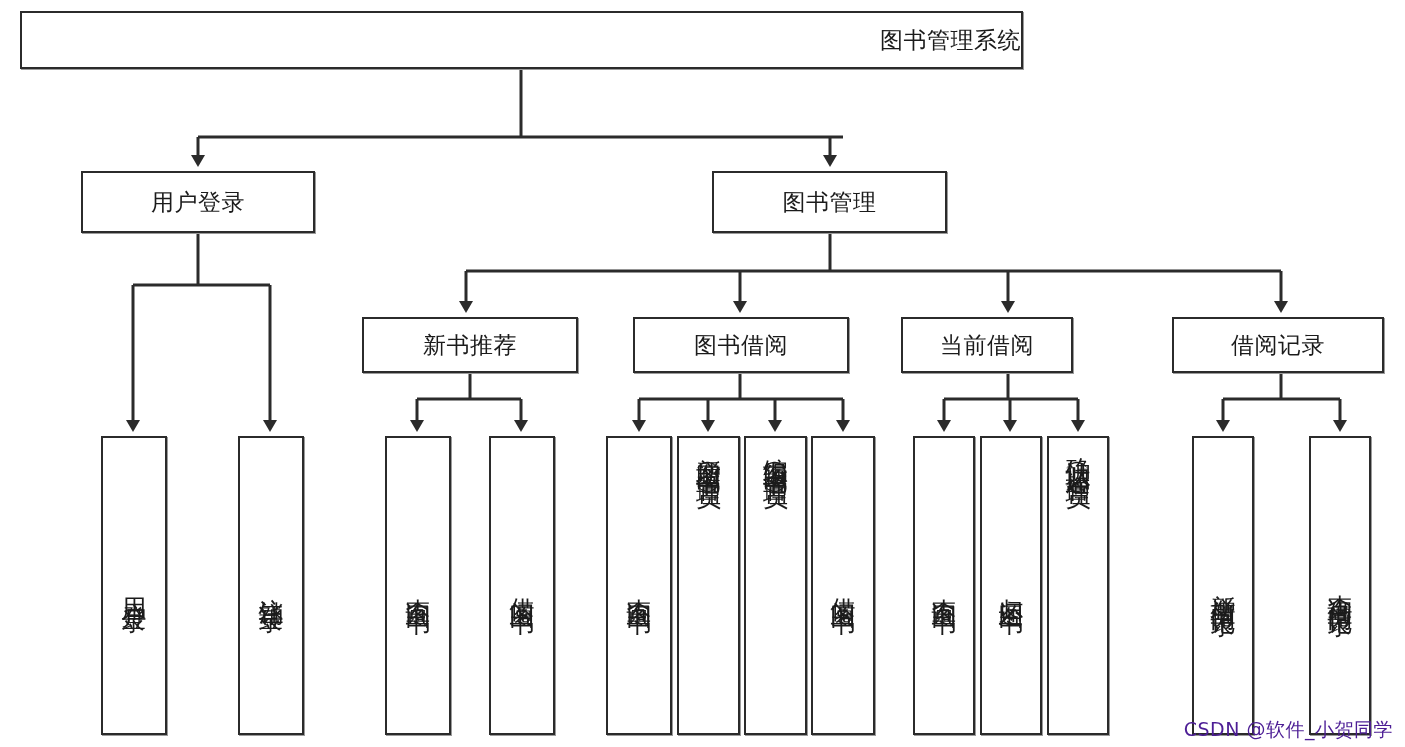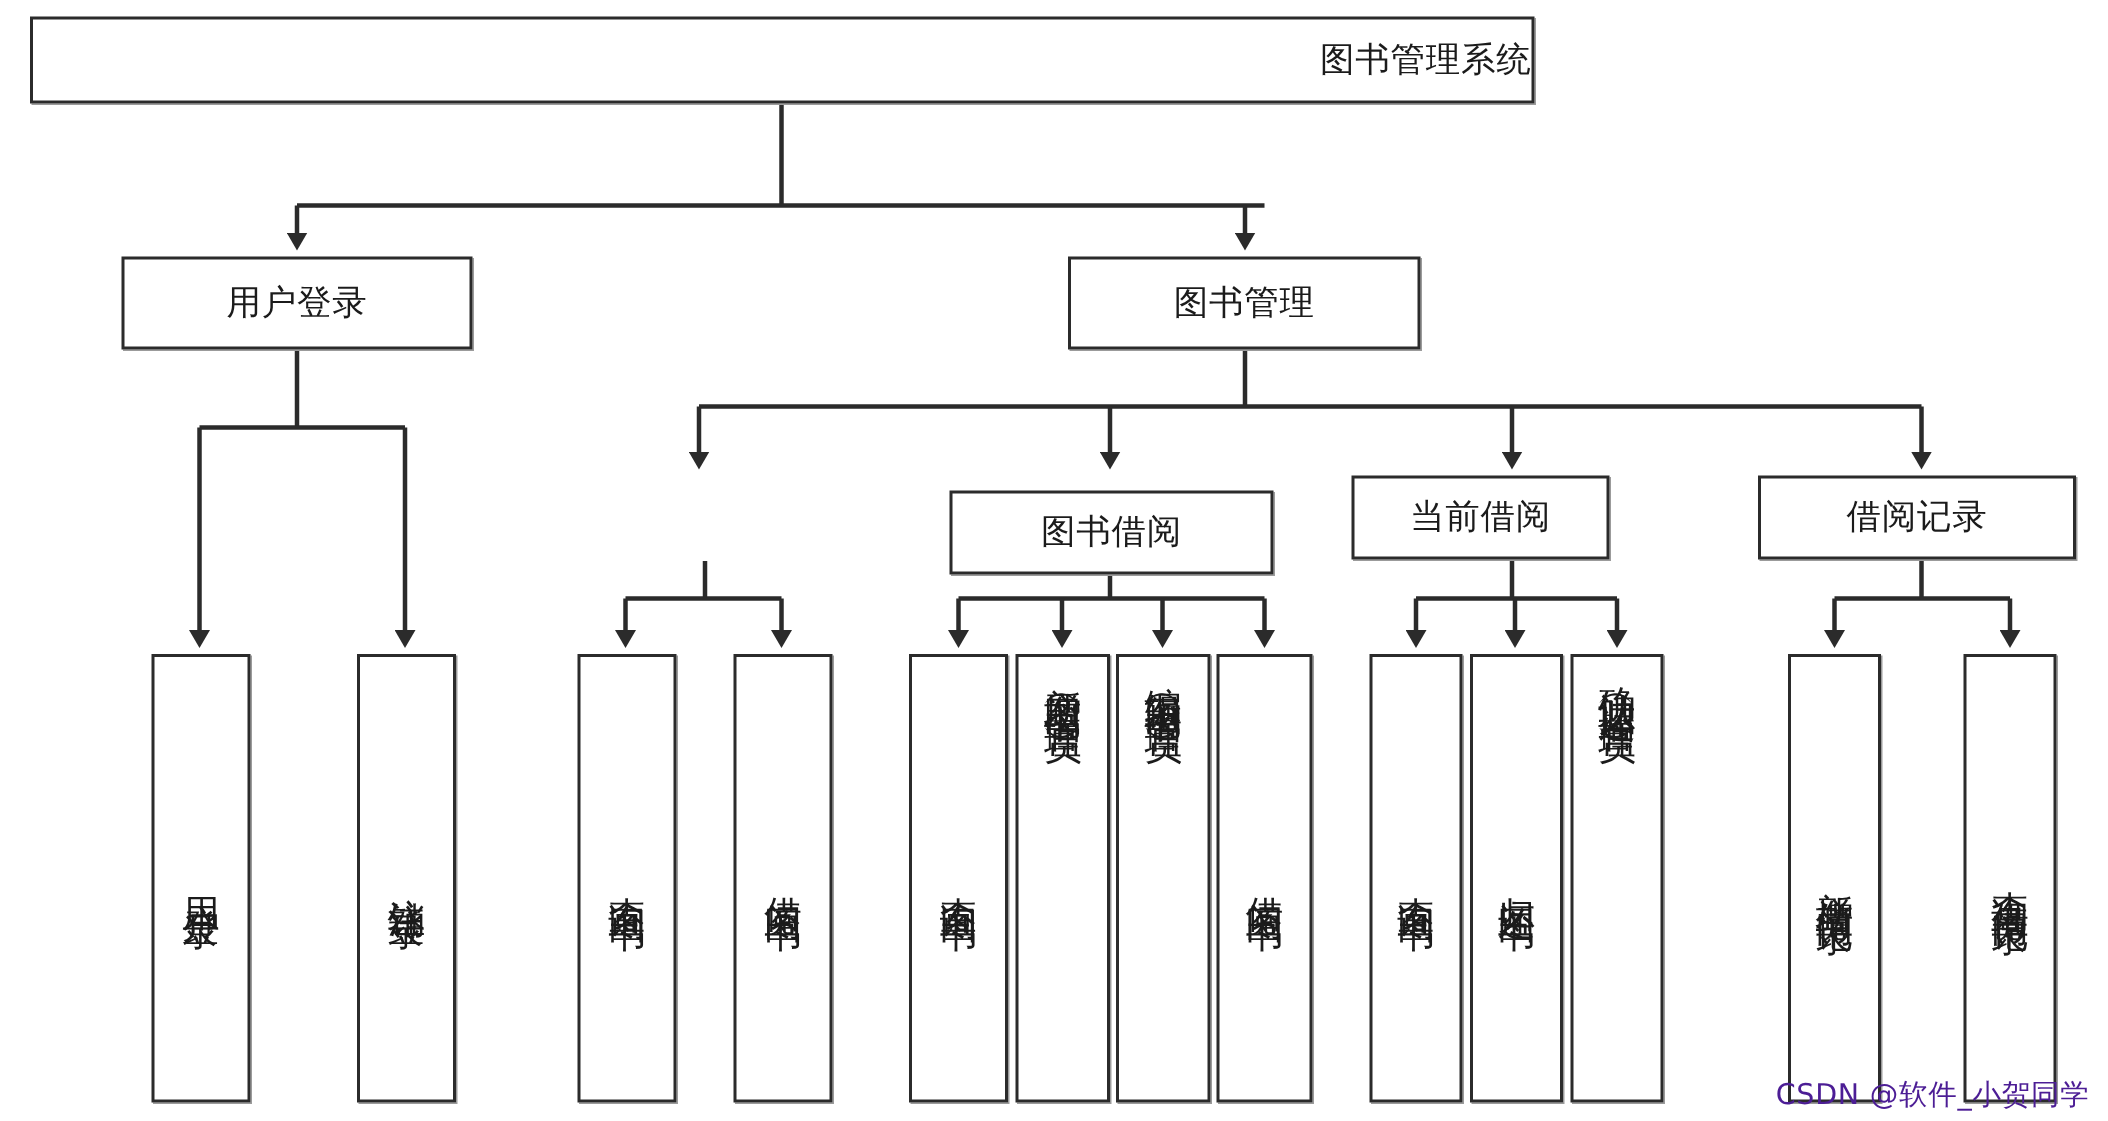--- a/index.html
+++ b/index.html
@@ -134,21 +134,24 @@
     <span class="node-label">图书管理系统</span>
   </div>
 
   <div class="node horizontal" style="left:81px; top:171px; width:234px; height:62px;">
     <span class="node-label">用户登录</span>
   </div>
   <div class="node horizontal" style="left:712px; top:171px; width:235px; height:62px;">
     <span class="node-label">图书管理</span>
   </div>
 
-  <div class="node horizontal" style="left:633px; top:327px; width:216px; height:56px;">
+  <div class="node horizontal" style="left:362px; top:317px; width:216px; height:56px;">
+    <span class="node-label">新书推荐</span>
+  </div>
+  <div class="node horizontal" style="left:633px; top:317px; width:216px; height:56px;">
     <span class="node-label">图书借阅</span>
   </div>
   <div class="node horizontal" style="left:901px; top:317px; width:172px; height:56px;">
     <span class="node-label">当前借阅</span>
   </div>
   <div class="node horizontal" style="left:1172px; top:317px; width:212px; height:56px;">
     <span class="node-label">借阅记录</span>
   </div>
 
   <div class="node vertical v-center" style="left:101px; top:436px; width:66px; height:299px;">

